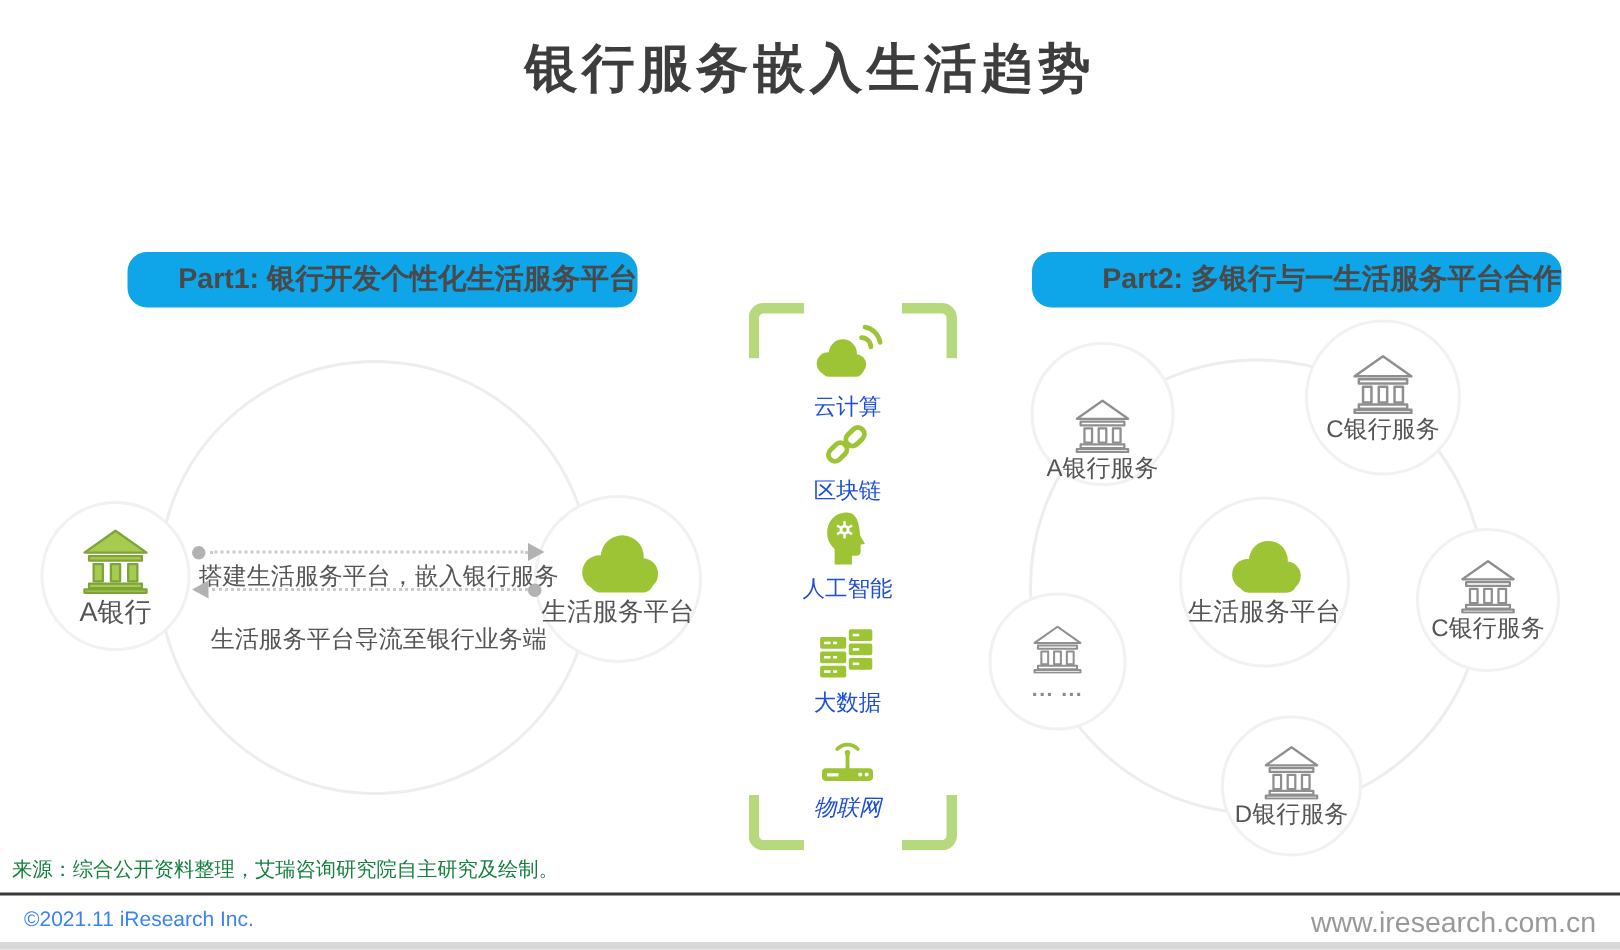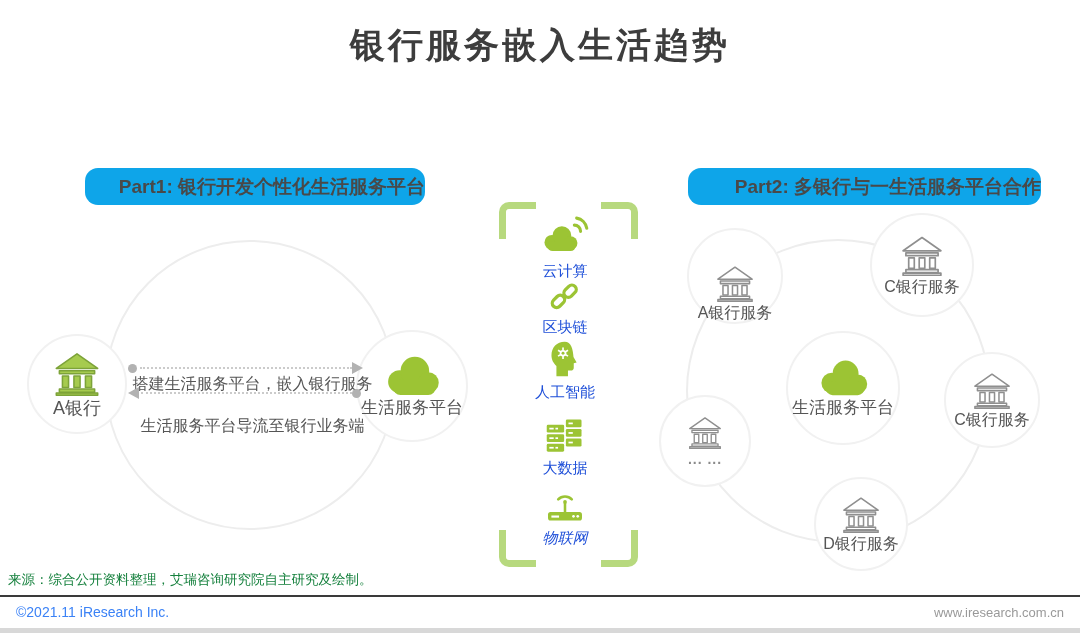--- a/index.html
+++ b/index.html
@@ -73,21 +73,21 @@
 
   
   .bank-green{fill:#a6cb4e;stroke:#7da339;stroke-width:2;stroke-linejoin:round;}
   .bank-gray{fill:#ffffff;stroke:#8f8f8f;stroke-width:2.4;stroke-linejoin:round;}
   .cloud-green{fill:#9cc434;}
 
   
   .src-line{left:8px;top:571px;font-size:13.5px;color:#15803d;}
   .footer-divider{left:0;top:595px;width:1080px;height:2px;background:#3a3a3a;}
   .copyright{left:16px;top:604px;font-size:14px;color:#3b82f6;}
-  .website{right:16px;top:605px;font-size:13px;color:#999;}
+  .website{right:16px;top:605px;font-size:19px;color:#999;}
   .bottom-bar{left:0;top:628px;width:1080px;height:5px;background:#d8d8d8;}
 </style>
 </head>
 <body>
 
 <svg width="0" height="0" style="position:absolute">
   <defs>
     <g id="bank-shape">
       <polygon points="32,5 59,24 5,24"></polygon>
       <rect x="9" y="27" width="46" height="4"></rect>

